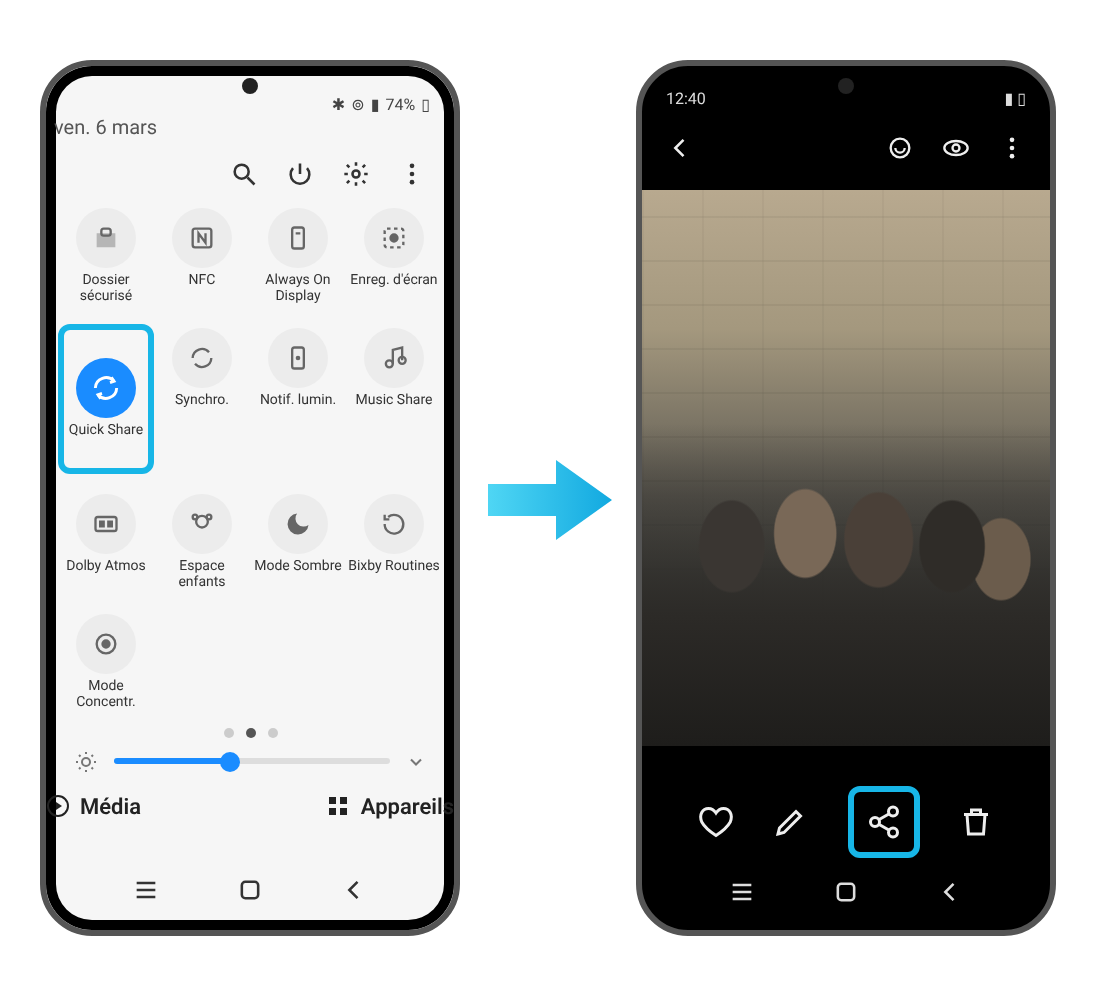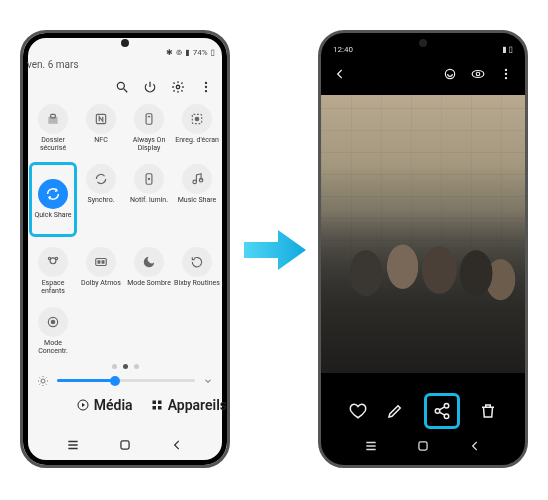--- a/index.html
+++ b/index.html
@@ -91,22 +91,22 @@
   .bright-fill {
     position: absolute; left: 0; top: 0; height: 100%;
     background: #1a8cff; width: 42%; border-radius: 2px;
   }
   .bright-thumb {
     position: absolute; left: 42%; top: 50%;
     width: 10px; height: 10px; background: #1a8cff;
     border-radius: 50%; transform: translate(-50%, -50%);
   }
   .bottom-btns {
-    display: flex; justify-content: flex-end; gap: 18px;
-    font-size: 14px; font-weight: 600; color: #222;
+    display: flex; justify-content: space-between; gap: 18px;
+    font-size: 11px; font-weight: 600; color: #222;
     padding: 6px 0 4px 0;
   }
   .bb { display: flex; align-items: center; gap: 5px; }
   .navbar {
     position: absolute; bottom: 6px; left: 0; right: 0;
     display: flex; justify-content: space-around; align-items: center;
     height: 28px; padding: 0 24px;
   }
   .nav-ic { width: 14px; height: 14px; color: #333; }
 
@@ -279,37 +279,37 @@
           <svg width="14" height="14" viewBox="0 0 24 24" fill="none" stroke="currentColor" stroke-width="2">
             <circle cx="8" cy="17" r="3"></circle>
             <path d="M11 17V5l8-2v11"></path>
             <circle cx="19" cy="14" r="3"></circle>
           </svg>
         </div>
         <div class="qp-label">Music Share</div>
       </div>
       <div class="qp-tile">
         <div class="qp-circ">
-          <svg width="14" height="14" viewBox="0 0 24 24" fill="none" stroke="currentColor" stroke-width="2">
-            <circle cx="12" cy="10" r="5"></circle>
-            <circle cx="6" cy="6" r="2"></circle>
-            <circle cx="18" cy="6" r="2"></circle>
-          </svg>
-        </div>
-        <div class="qp-label">Espace enfants</div>
-      </div>
-      <div class="qp-tile">
-        <div class="qp-circ">
           <svg width="14" height="14" viewBox="0 0 24 24" fill="currentColor">
             <rect x="3" y="6" width="18" height="12" rx="2" fill="none" stroke="currentColor" stroke-width="2"></rect>
             <rect x="6" y="9" width="5" height="6"></rect>
             <rect x="13" y="9" width="5" height="6"></rect>
           </svg>
         </div>
         <div class="qp-label">Dolby Atmos</div>
+      </div>
+      <div class="qp-tile">
+        <div class="qp-circ">
+          <svg width="14" height="14" viewBox="0 0 24 24" fill="none" stroke="currentColor" stroke-width="2">
+            <circle cx="12" cy="10" r="5"></circle>
+            <circle cx="6" cy="6" r="2"></circle>
+            <circle cx="18" cy="6" r="2"></circle>
+          </svg>
+        </div>
+        <div class="qp-label">Espace enfants</div>
       </div>
       <div class="qp-tile">
         <div class="qp-circ">
           <svg width="14" height="14" viewBox="0 0 24 24" fill="currentColor">
             <path d="M21 12.8A9 9 0 1 1 11.2 3a7 7 0 0 0 9.8 9.8z"></path>
           </svg>
         </div>
         <div class="qp-label">Mode Sombre</div>
       </div>
       <div class="qp-tile">

